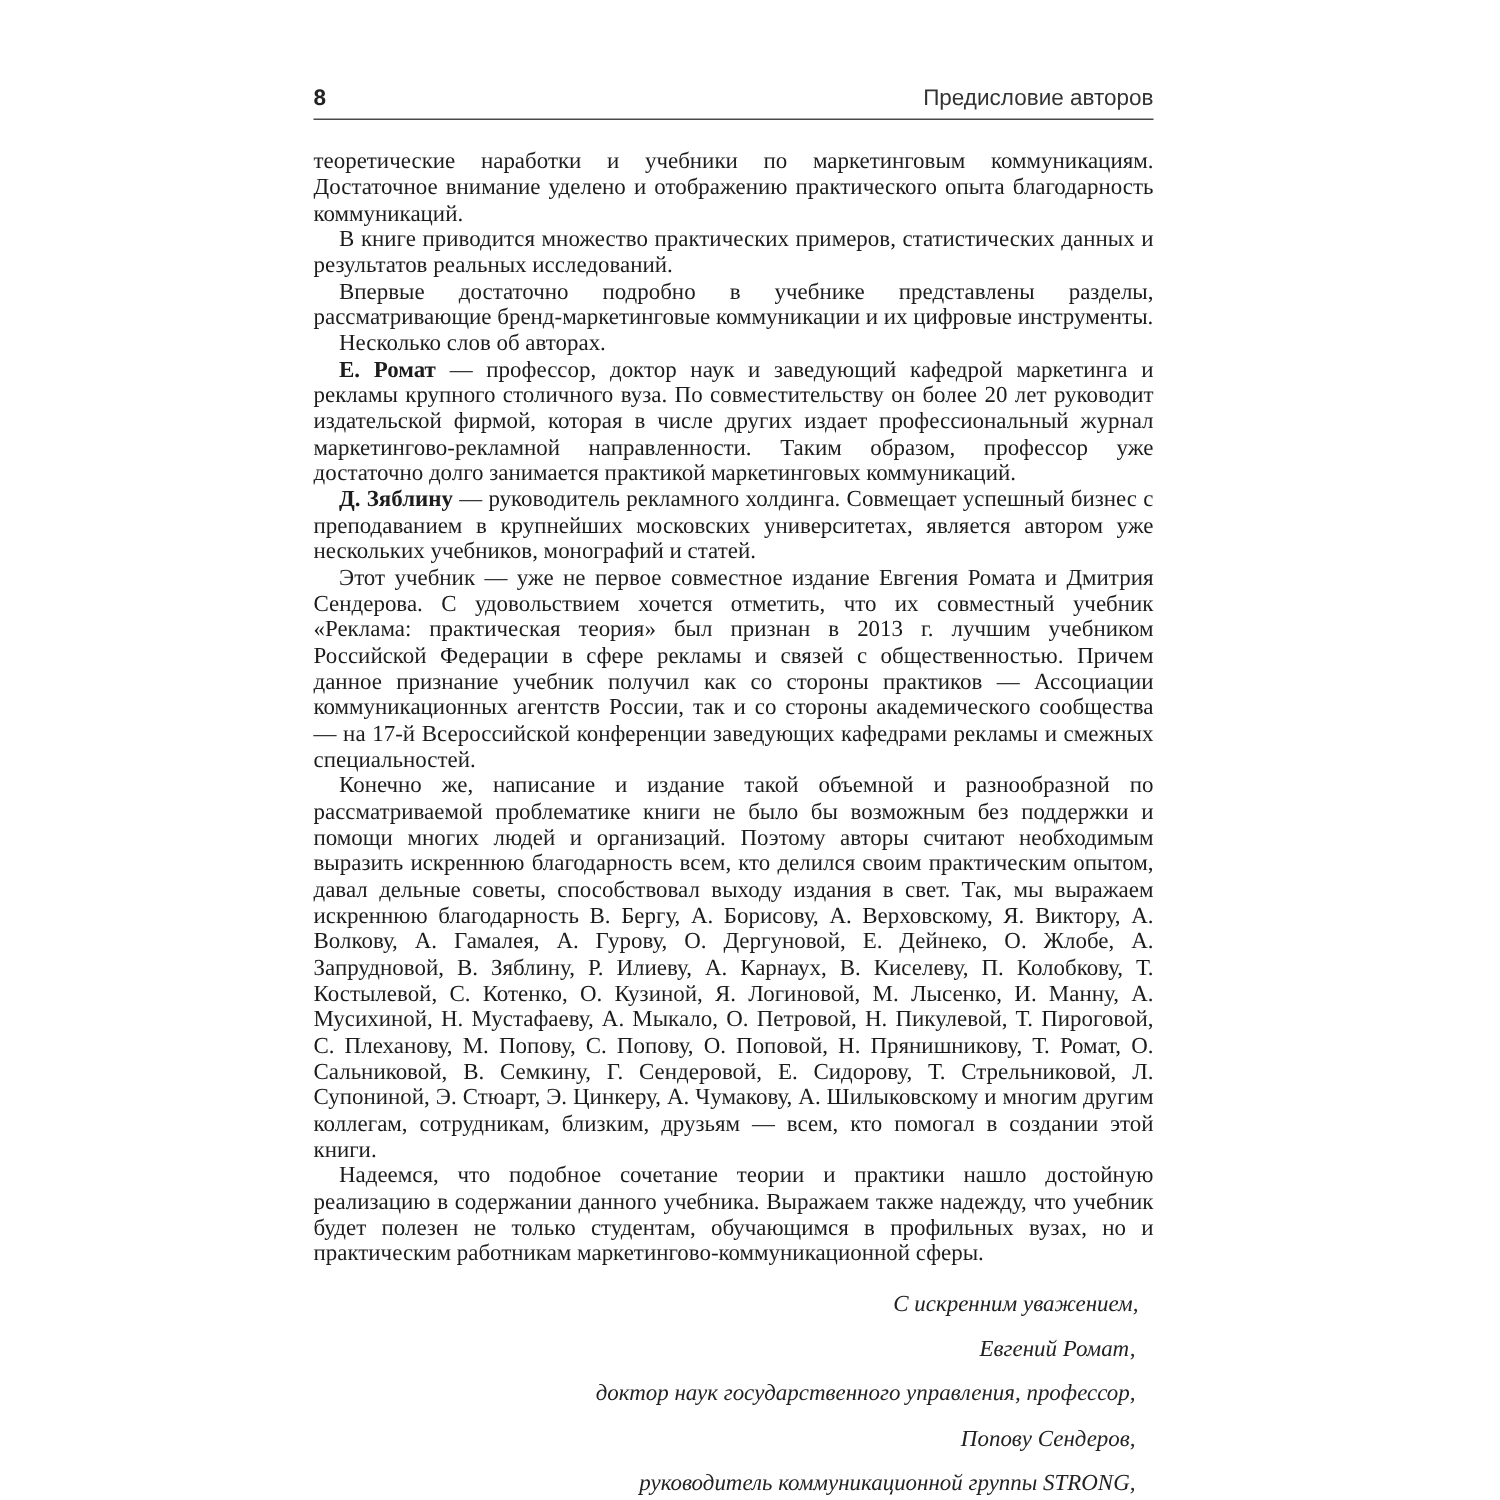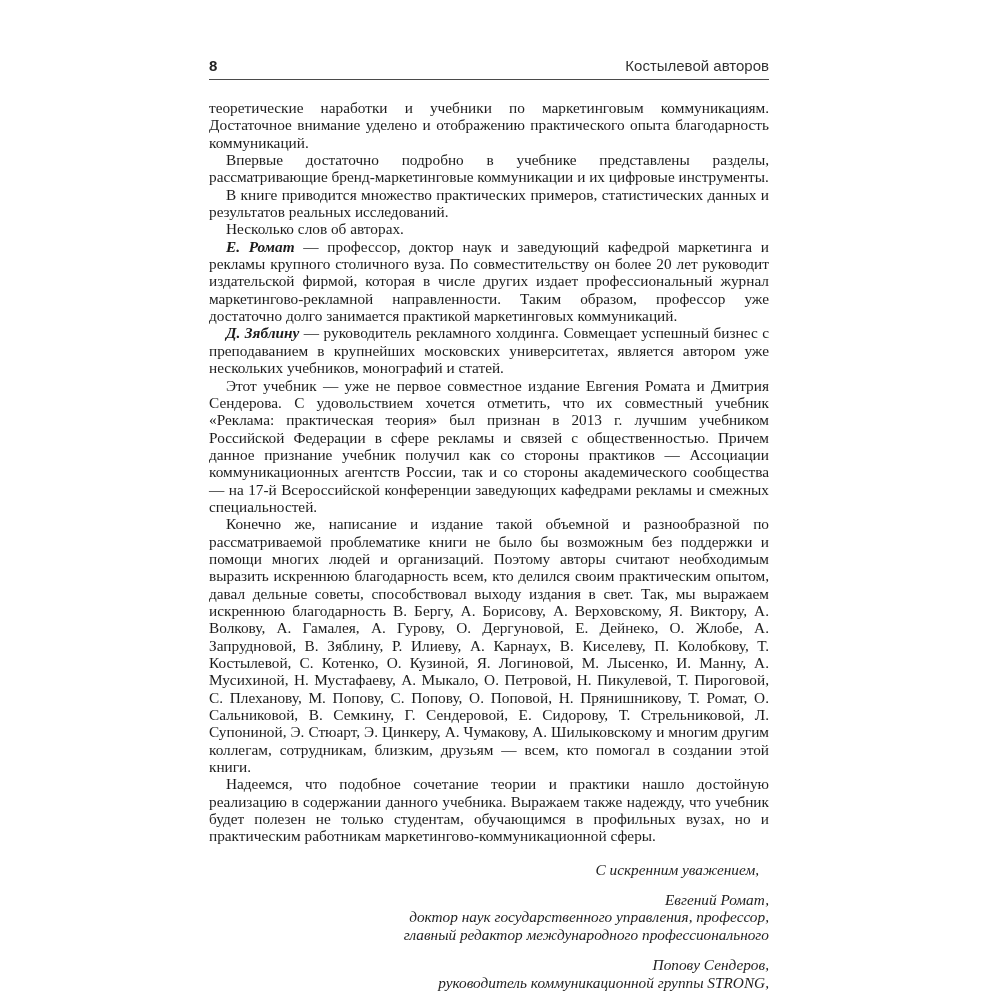--- a/index.html
+++ b/index.html
@@ -36,60 +36,59 @@
     line-height: 17.35px;
     color: #1c1c1c;
   }
   .para {
     margin: 0;
     text-align: justify;
     hyphens: auto;
     -webkit-hyphens: auto;
   }
   .para.indent { text-indent: 17px; }
-  .para b { font-weight: 700; font-style: italic; }
+  .para b { font-weight: 700; }
   .signature {
     margin-top: 16px;
     text-align: right;
     font-style: italic;
     color: #222;
   }
   .sig-salutation { margin: 10px; }
   .sig-block { margin-top: 13px; }
-  .sig-line { margin: 0; }
+  .sig-line { margin: 12px; }
 </style>
 </head>
 <body>
 
 <div class="page">
   <div class="running-header">
     <span class="page-number">8</span>
-    <span class="header-title">Костылевой авторов</span>
+    <span class="header-title">Предисловие авторов</span>
   </div>
 
   <div class="content">
     <div id="body-text">
         <p class="para">теоретические наработки и учебники по маркетинговым коммуникациям. Достаточное внимание уделено и отображению практического опыта благодарность коммуникаций.</p>
+        <p class="para indent">В книге приводится множество практических примеров, статистических данных и результатов реальных исследований.</p>
         <p class="para indent">Впервые достаточно подробно в учебнике представлены разделы, рассматривающие бренд-маркетинговые коммуникации и их цифровые инструменты.</p>
-        <p class="para indent">В книге приводится множество практических примеров, статистических данных и результатов реальных исследований.</p>
         <p class="para indent">Несколько слов об авторах.</p>
         <p class="para indent"><b>Е. Ромат</b> — профессор, доктор наук и заведующий кафедрой маркетинга и рекламы крупного столичного вуза. По совместительству он более 20 лет руководит издательской фирмой, которая в числе других издает профессиональный журнал маркетингово-рекламной направленности. Таким образом, профессор уже достаточно долго занимается практикой маркетинговых коммуникаций.</p>
         <p class="para indent"><b>Д. Зяблину</b> — руководитель рекламного холдинга. Совмещает успешный бизнес с преподаванием в крупнейших московских университетах, является автором уже нескольких учебников, монографий и статей.</p>
         <p class="para indent">Этот учебник — уже не первое совместное издание Евгения Ромата и Дмитрия Сендерова. С удовольствием хочется отметить, что их совместный учебник «Реклама: практическая теория» был признан в 2013 г. лучшим учебником Российской Федерации в сфере рекламы и связей с общественностью. Причем данное признание учебник получил как со стороны практиков — Ассоциации коммуникационных агентств России, так и со стороны академического сообщества — на 17-й Всероссийской конференции заведующих кафедрами рекламы и смежных специальностей.</p>
         <p class="para indent">Конечно же, написание и издание такой объемной и разнообразной по рассматриваемой проблематике книги не было бы возможным без поддержки и помощи многих людей и организаций. Поэтому авторы считают необходимым выразить искреннюю благодарность всем, кто делился своим практическим опытом, давал дельные советы, способствовал выходу издания в свет. Так, мы выражаем искреннюю благодарность В. Бергу, А. Борисову, А. Верховскому, Я. Виктору, А. Волкову, А. Гамалея, А. Гурову, О. Дергуновой, Е. Дейнеко, О. Жлобе, А. Запрудновой, В. Зяблину, Р. Илиеву, А. Карнаух, В. Киселеву, П. Колобкову, Т. Костылевой, С. Котенко, О. Кузиной, Я. Логиновой, М. Лысенко, И. Манну, А. Мусихиной, Н. Мустафаеву, А. Мыкало, О. Петровой, Н. Пикулевой, Т. Пироговой, С. Плеханову, М. Попову, С. Попову, О. Поповой, Н. Прянишникову, Т. Ромат, О. Сальниковой, В. Семкину, Г. Сендеровой, Е. Сидорову, Т. Стрельниковой, Л. Супониной, Э. Стюарт, Э. Цинкеру, А. Чумакову, А. Шилыковскому и многим другим коллегам, сотрудникам, близким, друзьям — всем, кто помогал в создании этой книги.</p>
         <p class="para indent">Надеемся, что подобное сочетание теории и практики нашло достойную реализацию в содержании данного учебника. Выражаем также надежду, что учебник будет полезен не только студентам, обучающимся в профильных вузах, но и практическим работникам маркетингово-коммуникационной сферы.</p>
       </div>
 
     <div class="signature">
       <p class="sig-salutation">С искренним уважением,</p>
       <div id="signature-blocks">
           <div class="sig-block">
             <p class="sig-line">Евгений Ромат,</p>
             <p class="sig-line">доктор наук государственного управления, профессор,</p>
-            <p class="sig-line">главный редактор международного профессионального</p>
           </div>
           <div class="sig-block">
             <p class="sig-line">Попову Сендеров,</p>
             <p class="sig-line">руководитель коммуникационной группы STRONG,</p>
           </div>
         </div>
     </div>
   </div>
 </div>
 

